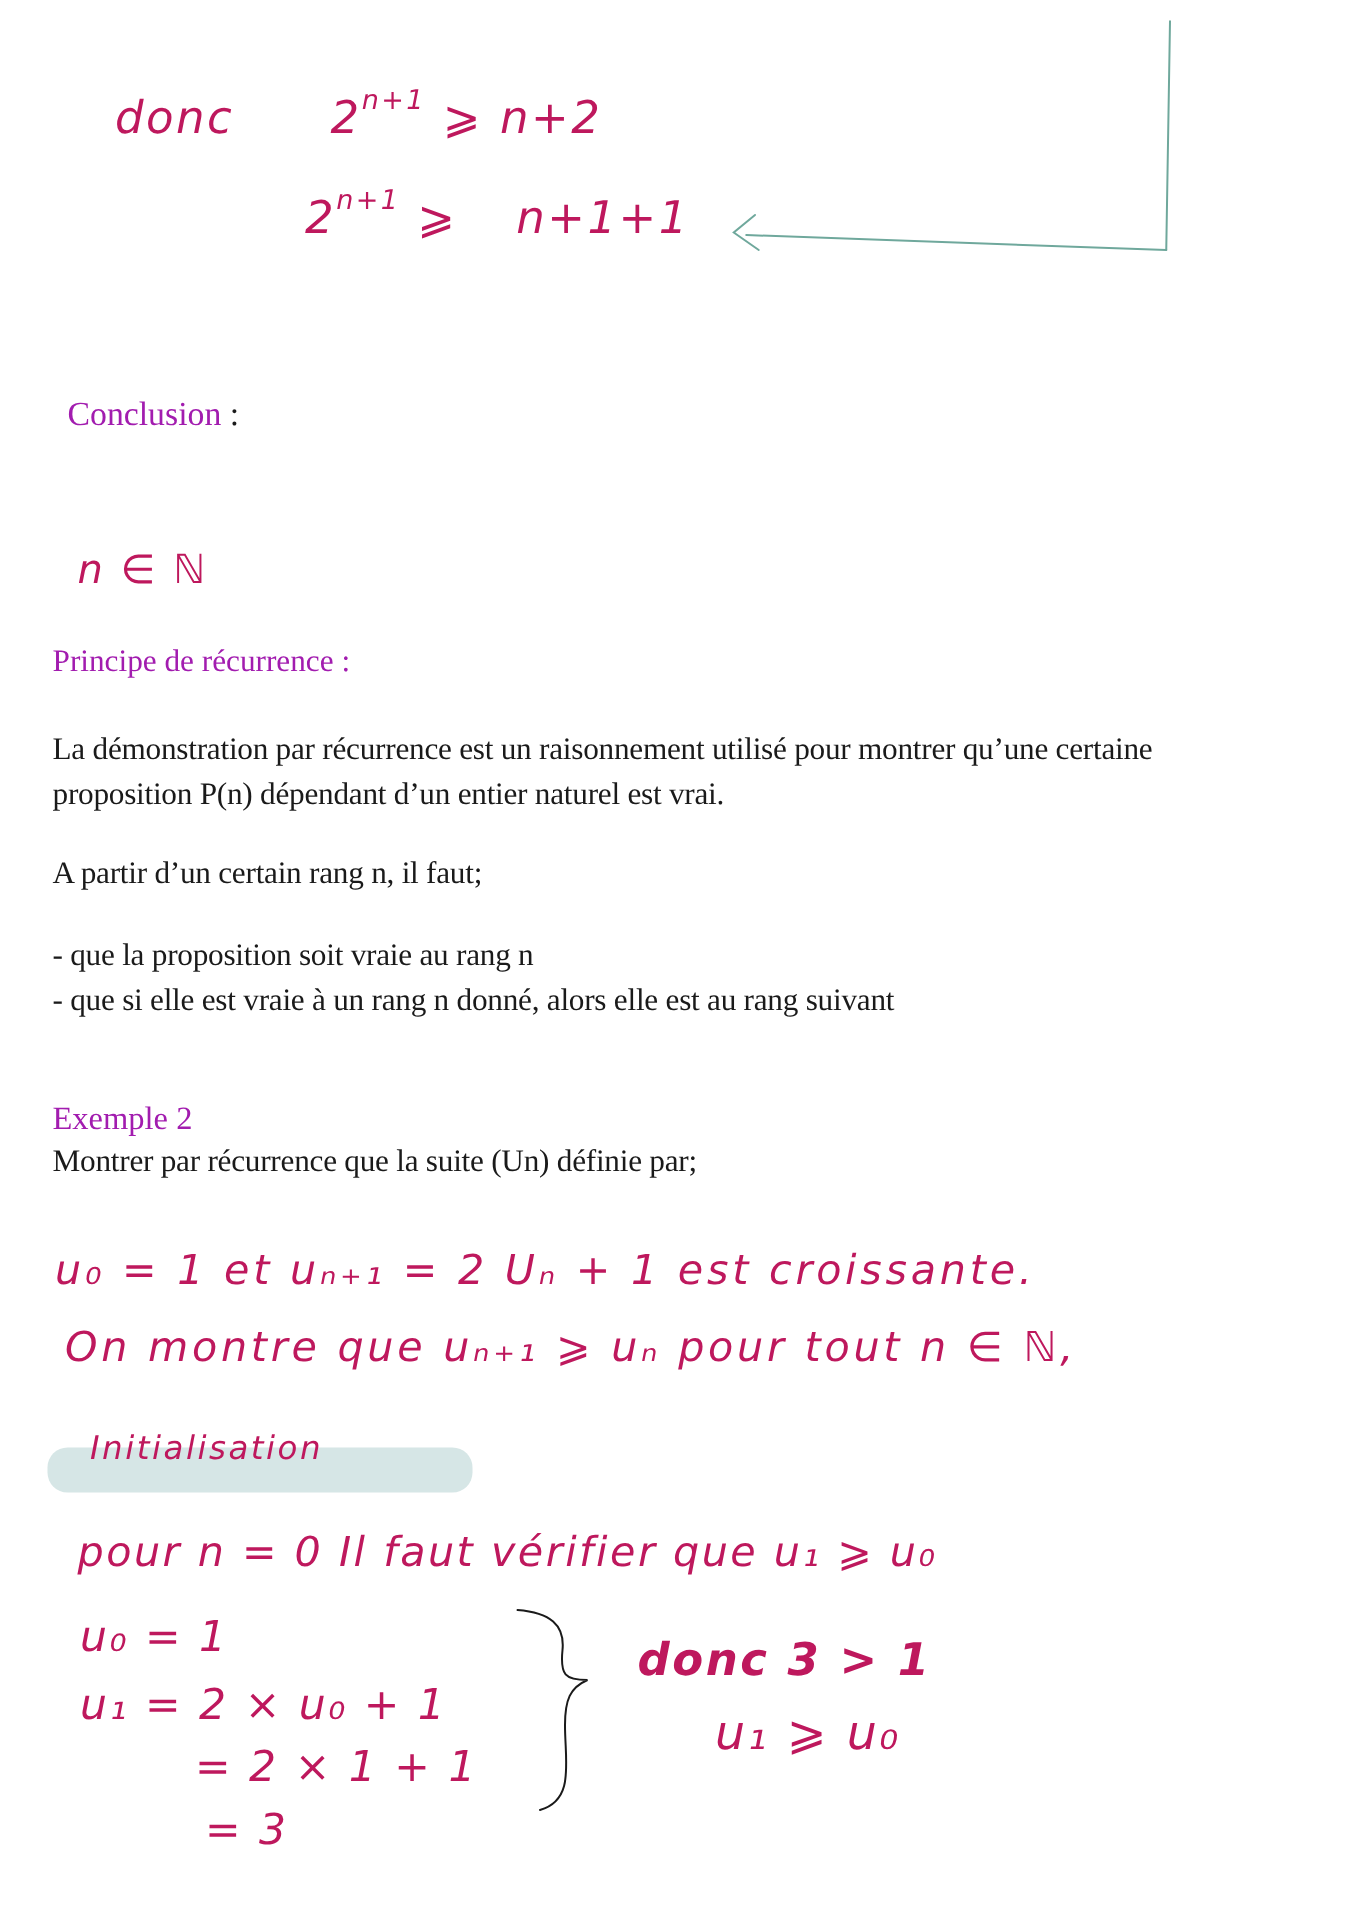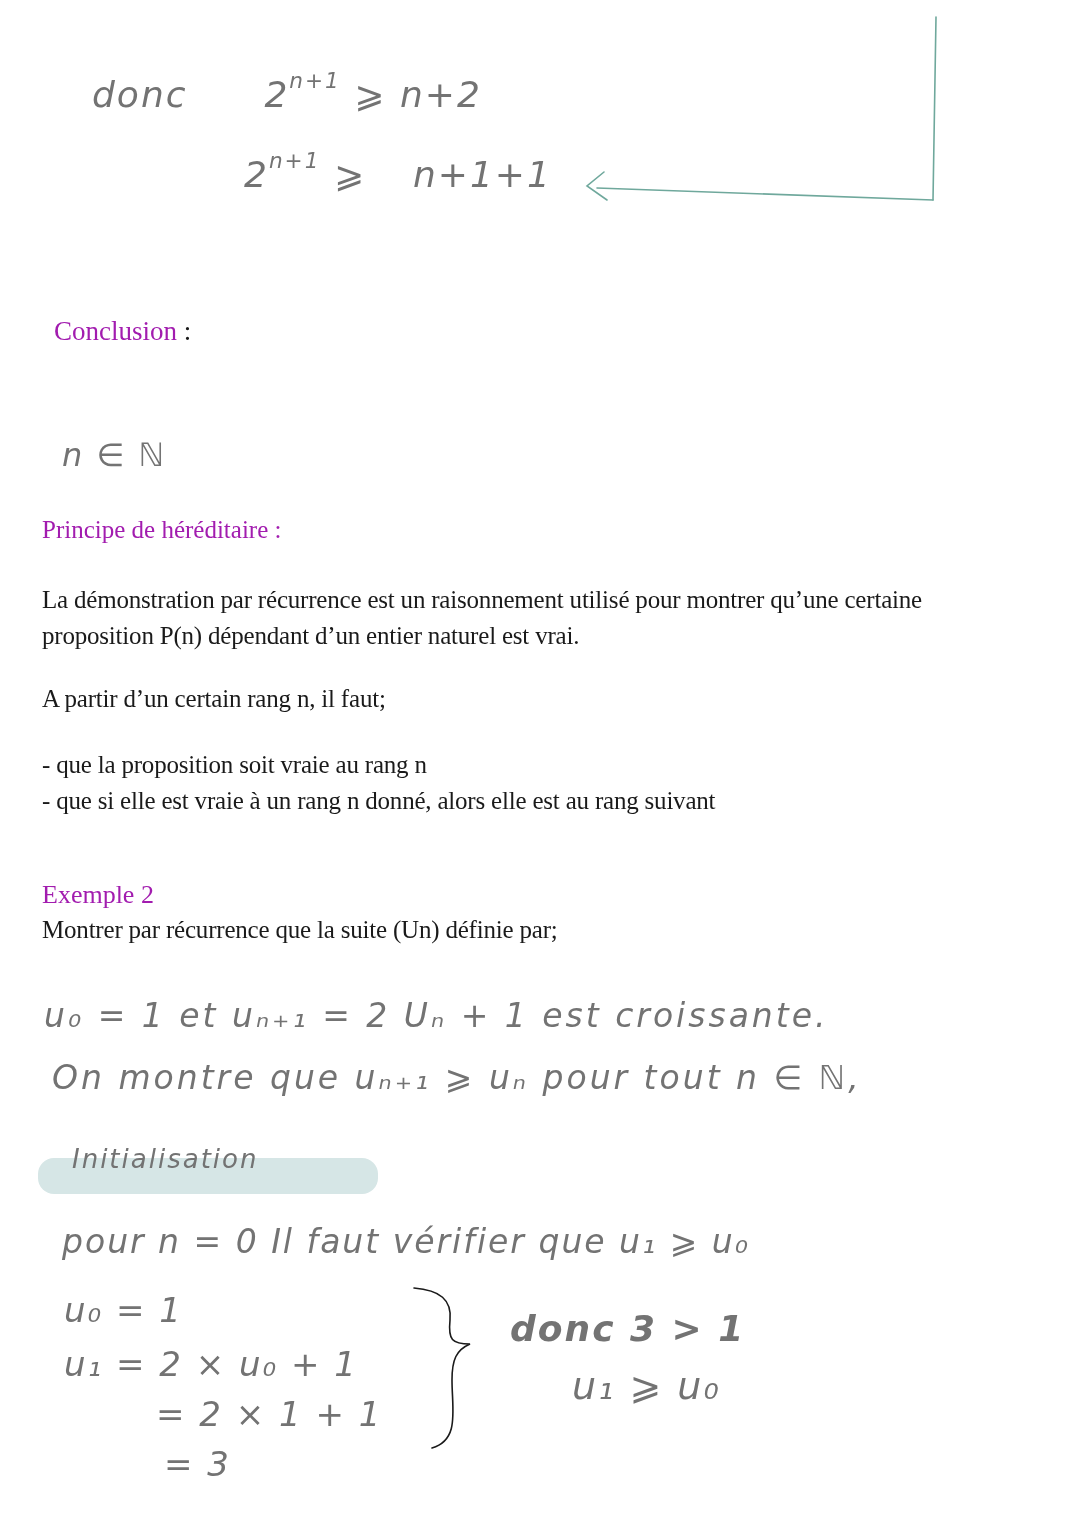--- a/index.html
+++ b/index.html
@@ -1,19 +1,19 @@
 <!DOCTYPE html>
 <html><head>
   <meta charset="utf-8">
   <style>
     html, body { margin: 0; padding: 0; background: #ffffff; }
     body { width: 1080px; height: 1527px; position: relative; overflow: hidden; }
     .abs { position: absolute; }
     .serif { font-family: "Liberation Serif", "DejaVu Serif", serif; color: #1a1a1a; }
-    .hand { font-family: "DejaVu Sans", sans-serif; font-weight: 200; color: #737373; font-style: italic; letter-spacing: 2px; }
+    .hand { font-family: "DejaVu Sans", sans-serif; font-weight: 200; color: #be185d; font-style: italic; letter-spacing: 2px; }
     .teal { color: #a21caf; }
     .heading { font-size: 27px; }
     .body-text { font-size: 25px; line-height: 36px; letter-spacing: -0.2px; }
     .hand-lg { font-size: 36px; }
     .hand-md { font-size: 32px; }
     sup.hs { font-size: 0.6em; vertical-align: 0.9em; }
     .highlight { background: #d6e6e6; border-radius: 16px; }
     svg.overlay { position: absolute; left: 0; top: 0; pointer-events: none; }
   </style>
 </head>
@@ -33,21 +33,21 @@
   <span>n+1+1</span>
 </div>
 
 <div class="abs serif heading" style="left:54px; top:316px;">
   <span class="teal">Conclusion</span><span> :</span>
 </div>
 <div class="abs serif body-text" style="left:54px; top:353px; font-size:27px; line-height:38px;">
 </div>
 <div class="abs hand hand-md" style="left:62px; top:436px;">n ∈ ℕ</div>
 
-<div class="abs serif heading teal" style="left:42px; top:516px; font-size:25px;">Principe de héréditaire :</div>
+<div class="abs serif heading teal" style="left:42px; top:516px; font-size:25px;">Principe de récurrence :</div>
 <div class="abs serif body-text" style="left:42px; top:582px;">
   <div>La démonstration par récurrence est un raisonnement utilisé pour montrer qu’une certaine</div>
   <div>proposition P(n) dépendant d’un entier naturel est vrai.</div>
 </div>
 <div class="abs serif body-text" style="left:42px; top:681px;">A partir d’un certain rang n, il faut;</div>
 <div class="abs serif body-text" style="left:42px; top:747px;">
   <div>- que la proposition soit vraie au rang n</div>
   <div>- que si elle est vraie à un rang n donné, alors elle est au rang suivant</div>
 </div>
 

